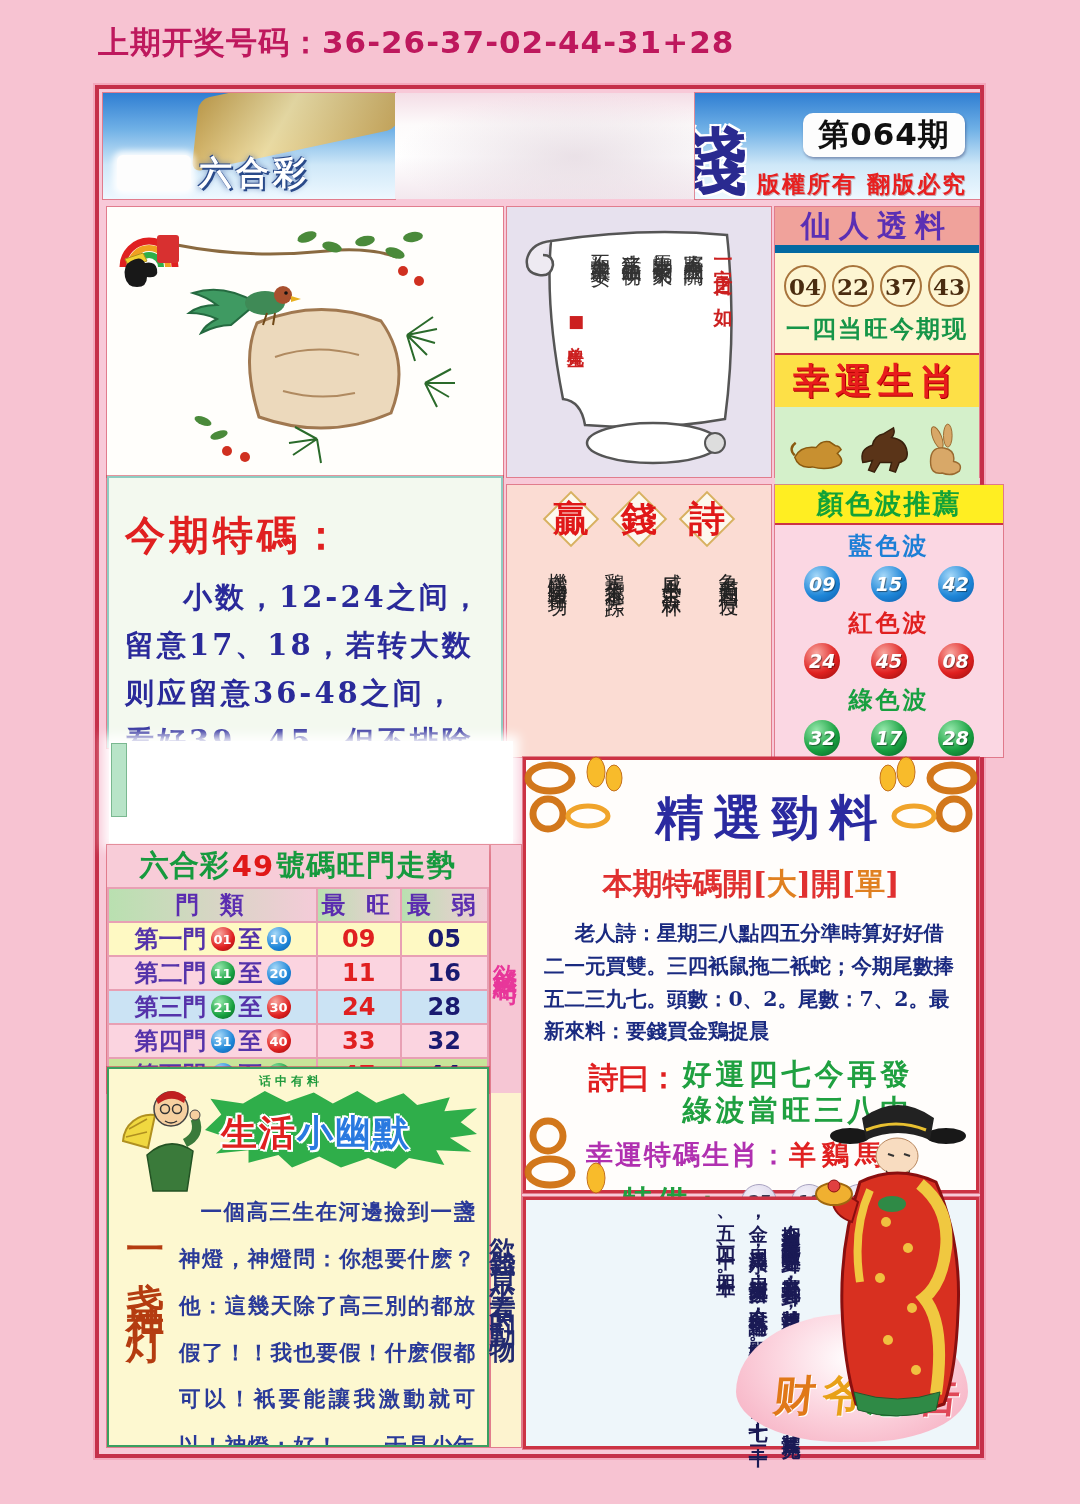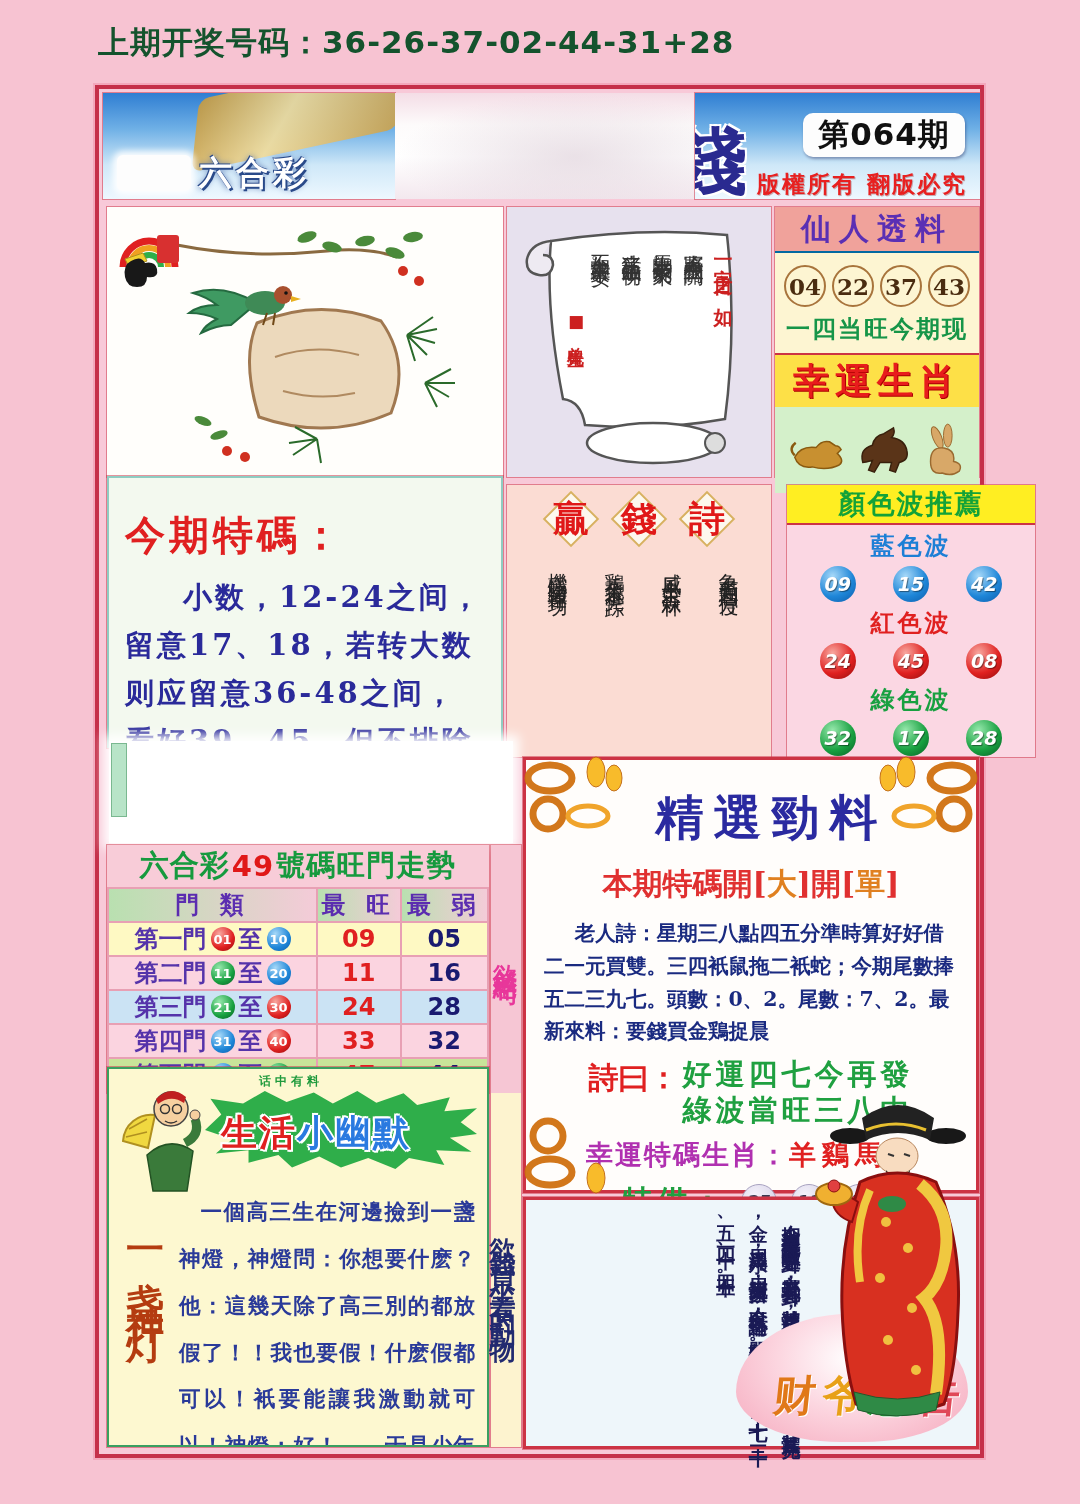--- a/index.html
+++ b/index.html
@@ -1,19 +1,19 @@
 <!DOCTYPE html>
 <html><head>
 <meta charset="utf-8">
 <style>
   * { margin:0; padding:0; box-sizing:border-box; }
   body { font-family:"DejaVu Sans", sans-serif; }
   .page { position:relative; width:1080px; height:1504px; background:#f7c3d2; overflow:hidden; }
 
-  .prev-line { position:absolute; left:98px; top:22px; font-size:31px; font-weight:bold; color:#14532d; letter-spacing:1px; }
+  .prev-line { position:absolute; left:98px; top:22px; font-size:31px; font-weight:bold; color:#be185d; letter-spacing:1px; }
 
   .main { position:absolute; left:95px; top:85px; width:889px; height:1373px; border:4px solid #c5304a; background:#f8c9d8; box-shadow:0 0 0 2px #f3a8bc; }
   .blk { position:absolute; box-shadow:0 0 0 1px rgba(205,60,80,.55); }
 
   
   .sky { background:linear-gradient(180deg,#2f7ed2 0%,#6fb0e6 34%,#cfe8f8 68%,#eef8ff 100%); overflow:hidden; }
   .hdr-left { left:4px; top:4px; width:292px; height:106px; }
   .gold-ribbon { position:absolute; left:90px; top:-14px; width:210px; height:70px; background:linear-gradient(120deg,#c89built,#e8c060); background:linear-gradient(120deg,#c89a3c,#f2dc9a 45%,#caa04a); transform:rotate(-12deg) skewX(-18deg); border-radius:10px; opacity:.9; }
   .logo-blur { position:absolute; left:14px; top:62px; width:74px; height:36px; background:#fdfdfd; border-radius:6px; box-shadow:0 0 6px 4px rgba(255,255,255,.9); }
   .hdr-title { position:absolute; left:96px; top:58px; font-size:33px; font-weight:bold; color:#ffffff; letter-spacing:4px; text-shadow:2px 2px 0 #2a4a8a, -1px -1px 0 #2a4a8a, 0 0 6px #4a6aaa; }
@@ -21,40 +21,40 @@
   .hdr-mid .haze { position:absolute; inset:0; background:radial-gradient(ellipse at 60% 60%, rgba(220,205,215,.6), rgba(255,255,255,0) 70%); }
   .hdr-right { left:596px; top:4px; width:285px; height:106px; }
   .glyph-frag { position:absolute; left:-26px; top:16px; font-size:78px; font-weight:bold; font-family:"DejaVu Serif", serif; color:#2a2a90; text-shadow:2px 2px 0 #fff,-2px -2px 0 #fff,2px -2px 0 #fff,-2px 2px 0 #fff; }
   .issue-badge { position:absolute; left:108px; top:20px; width:162px; height:44px; background:#fdfdfd; border-radius:10px; display:flex; align-items:center; justify-content:center; font-size:31px; font-weight:bold; color:#101010; letter-spacing:1px; box-shadow:1px 2px 3px rgba(0,0,60,.35); }
   .copyright { position:absolute; left:62px; top:76px; font-size:23px; font-weight:bold; color:#e82020; letter-spacing:2px; text-shadow:1px 1px 0 rgba(120,0,0,.3); }
 
   
   .painting { left:8px; top:118px; width:396px; height:270px; background:#fffefb; }
   .scroll-blk { left:408px; top:118px; width:264px; height:270px; background:#e7e1ee; }
   .tips-col { left:676px; top:118px; width:204px; height:270px; background:#fdf5d2; }
-  .tips-head { height:46px; background:#f0a29b; display:flex; align-items:center; justify-content:center; font-size:30px; font-weight:bold; color:#5a2fb4; letter-spacing:8px; border-bottom:2px solid #0369a1; }
+  .tips-head { height:46px; background:#f0a29b; display:flex; align-items:center; justify-content:center; font-size:30px; font-weight:bold; color:#5a2fb4; letter-spacing:8px; border-bottom:8px solid #0369a1; }
   .tips-nums { display:flex; justify-content:center; gap:6px; padding:12px 2px 6px; }
   .numcirc { width:42px; height:42px; border:2px solid #a8743c; border-radius:50%; display:flex; align-items:center; justify-content:center; font-size:23px; font-weight:bold; color:#4a2c10; font-family:"DejaVu Serif", serif; }
   .tips-slogan { text-align:center; font-size:24px; font-weight:bold; color:#169548; letter-spacing:2px; padding-bottom:8px; border-bottom:2px solid #cc3344; }
   .zodiac-head { height:52px; background:#fde047; display:flex; align-items:center; justify-content:center; font-size:36px; font-weight:bold; color:#e81c1c; letter-spacing:6px; text-shadow:1px 1px 0 #a00; }
   .zodiac-animals { height:86px; background:#d4f0ca; display:flex; align-items:center; justify-content:space-around; padding:0 8px; }
 
   
   .special { left:8px; top:387px; width:396px; height:272px; background:#f3f9ef; border:2px solid #8fccc2; padding:30px 16px; }
   .special-title { font-size:40px; font-weight:bold; color:#e02020; font-family:"DejaVu Serif", serif; letter-spacing:4px; }
   .special-body { margin-top:10px; font-size:29px; font-weight:bold; color:#2a2a9a; font-family:"DejaVu Serif", serif; line-height:1.66; text-indent:2em; letter-spacing:3px; }
   .winpoem { left:408px; top:396px; width:264px; height:272px; background:#fbdcd3; }
   .wp-head { display:flex; justify-content:center; gap:16px; padding-top:8px; }
   .diamond { position:relative; width:52px; height:52px; display:flex; align-items:center; justify-content:center; }
   .diamond::before { content:""; position:absolute; inset:6px; background:#fdf8ee; border:2px solid #d8b060; transform:rotate(45deg); }
   .diamond span { position:relative; font-size:36px; font-weight:bold; color:#e01818; font-family:"DejaVu Serif", serif; }
   .wp-body { position:absolute; left:12px; right:14px; top:72px; bottom:10px; }
   .vert { writing-mode:vertical-rl; text-orientation:upright; white-space:pre-line; }
   .wp-body p { font-size:20px; color:#222; font-family:"DejaVu Serif", serif; letter-spacing:4px; line-height:2.85; height:100%; }
-  .waves { left:676px; top:396px; width:248px; height:272px; background:#fbd7e3;margin-left:12px; }
+  .waves { left:676px; top:396px; width:228px; height:272px; background:#fbd7e3; }
   .waves-head { height:40px; background:#ffee22; display:flex; align-items:center; justify-content:center; font-size:27px; font-weight:bold; color:#13a238; letter-spacing:2px; border-bottom:2px solid #cc3344; }
   .wave-label { text-align:center; font-size:24px; font-weight:bold; letter-spacing:3px; margin-top:5px; }
   .wave-label.blue { color:#1d7fd6; } .wave-label.red { color:#e02020; } .wave-label.green { color:#18a040; }
   .wave-balls { display:flex; justify-content:space-around; padding:4px 14px 0; }
   .wball { width:36px; height:36px; border-radius:50%; display:flex; align-items:center; justify-content:center; color:#fff; font-weight:bold; font-style:italic; font-size:19px; text-shadow:1px 1px 1px rgba(0,0,0,.45); }
   .wball.blue { background:radial-gradient(circle at 35% 28%, #a6d8f8, #1e86d8 58%, #0c5aa8); }
   .wball.red { background:radial-gradient(circle at 35% 28%, #f8a8a0, #e02020 58%, #900c0c); }
   .wball.green { background:radial-gradient(circle at 35% 28%, #96e8ac, #18a040 58%, #085c24); }
 
   

